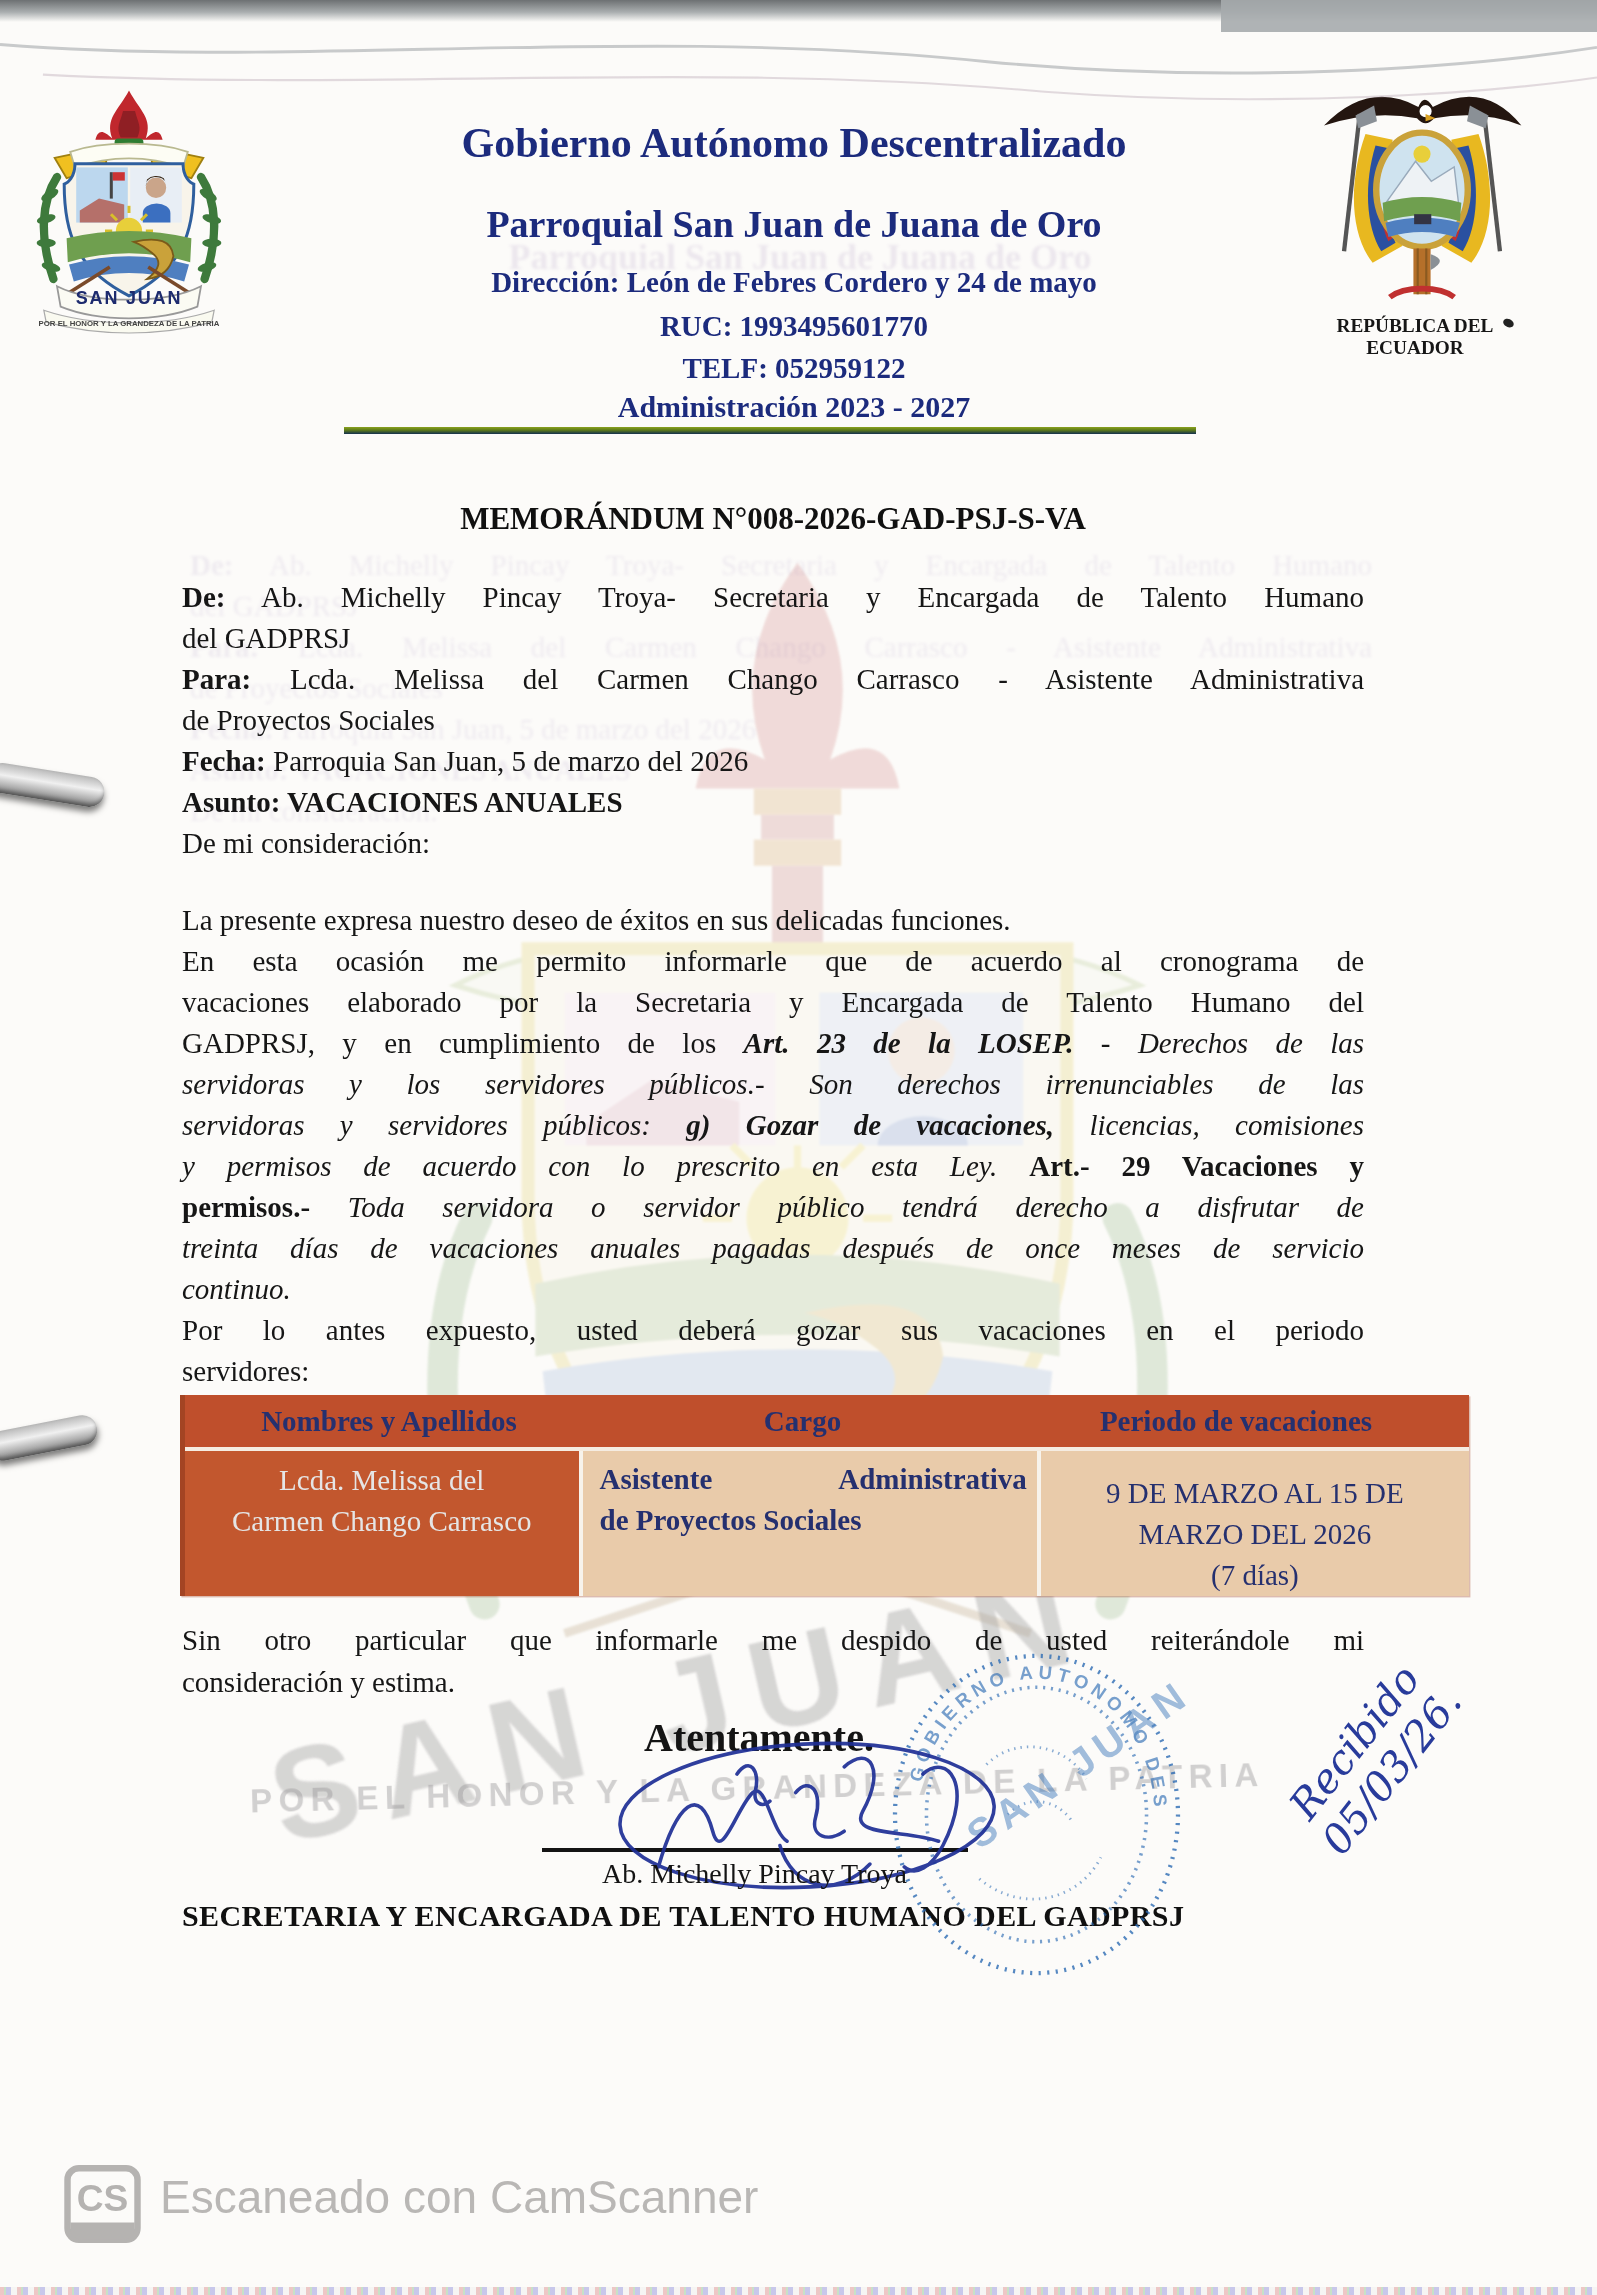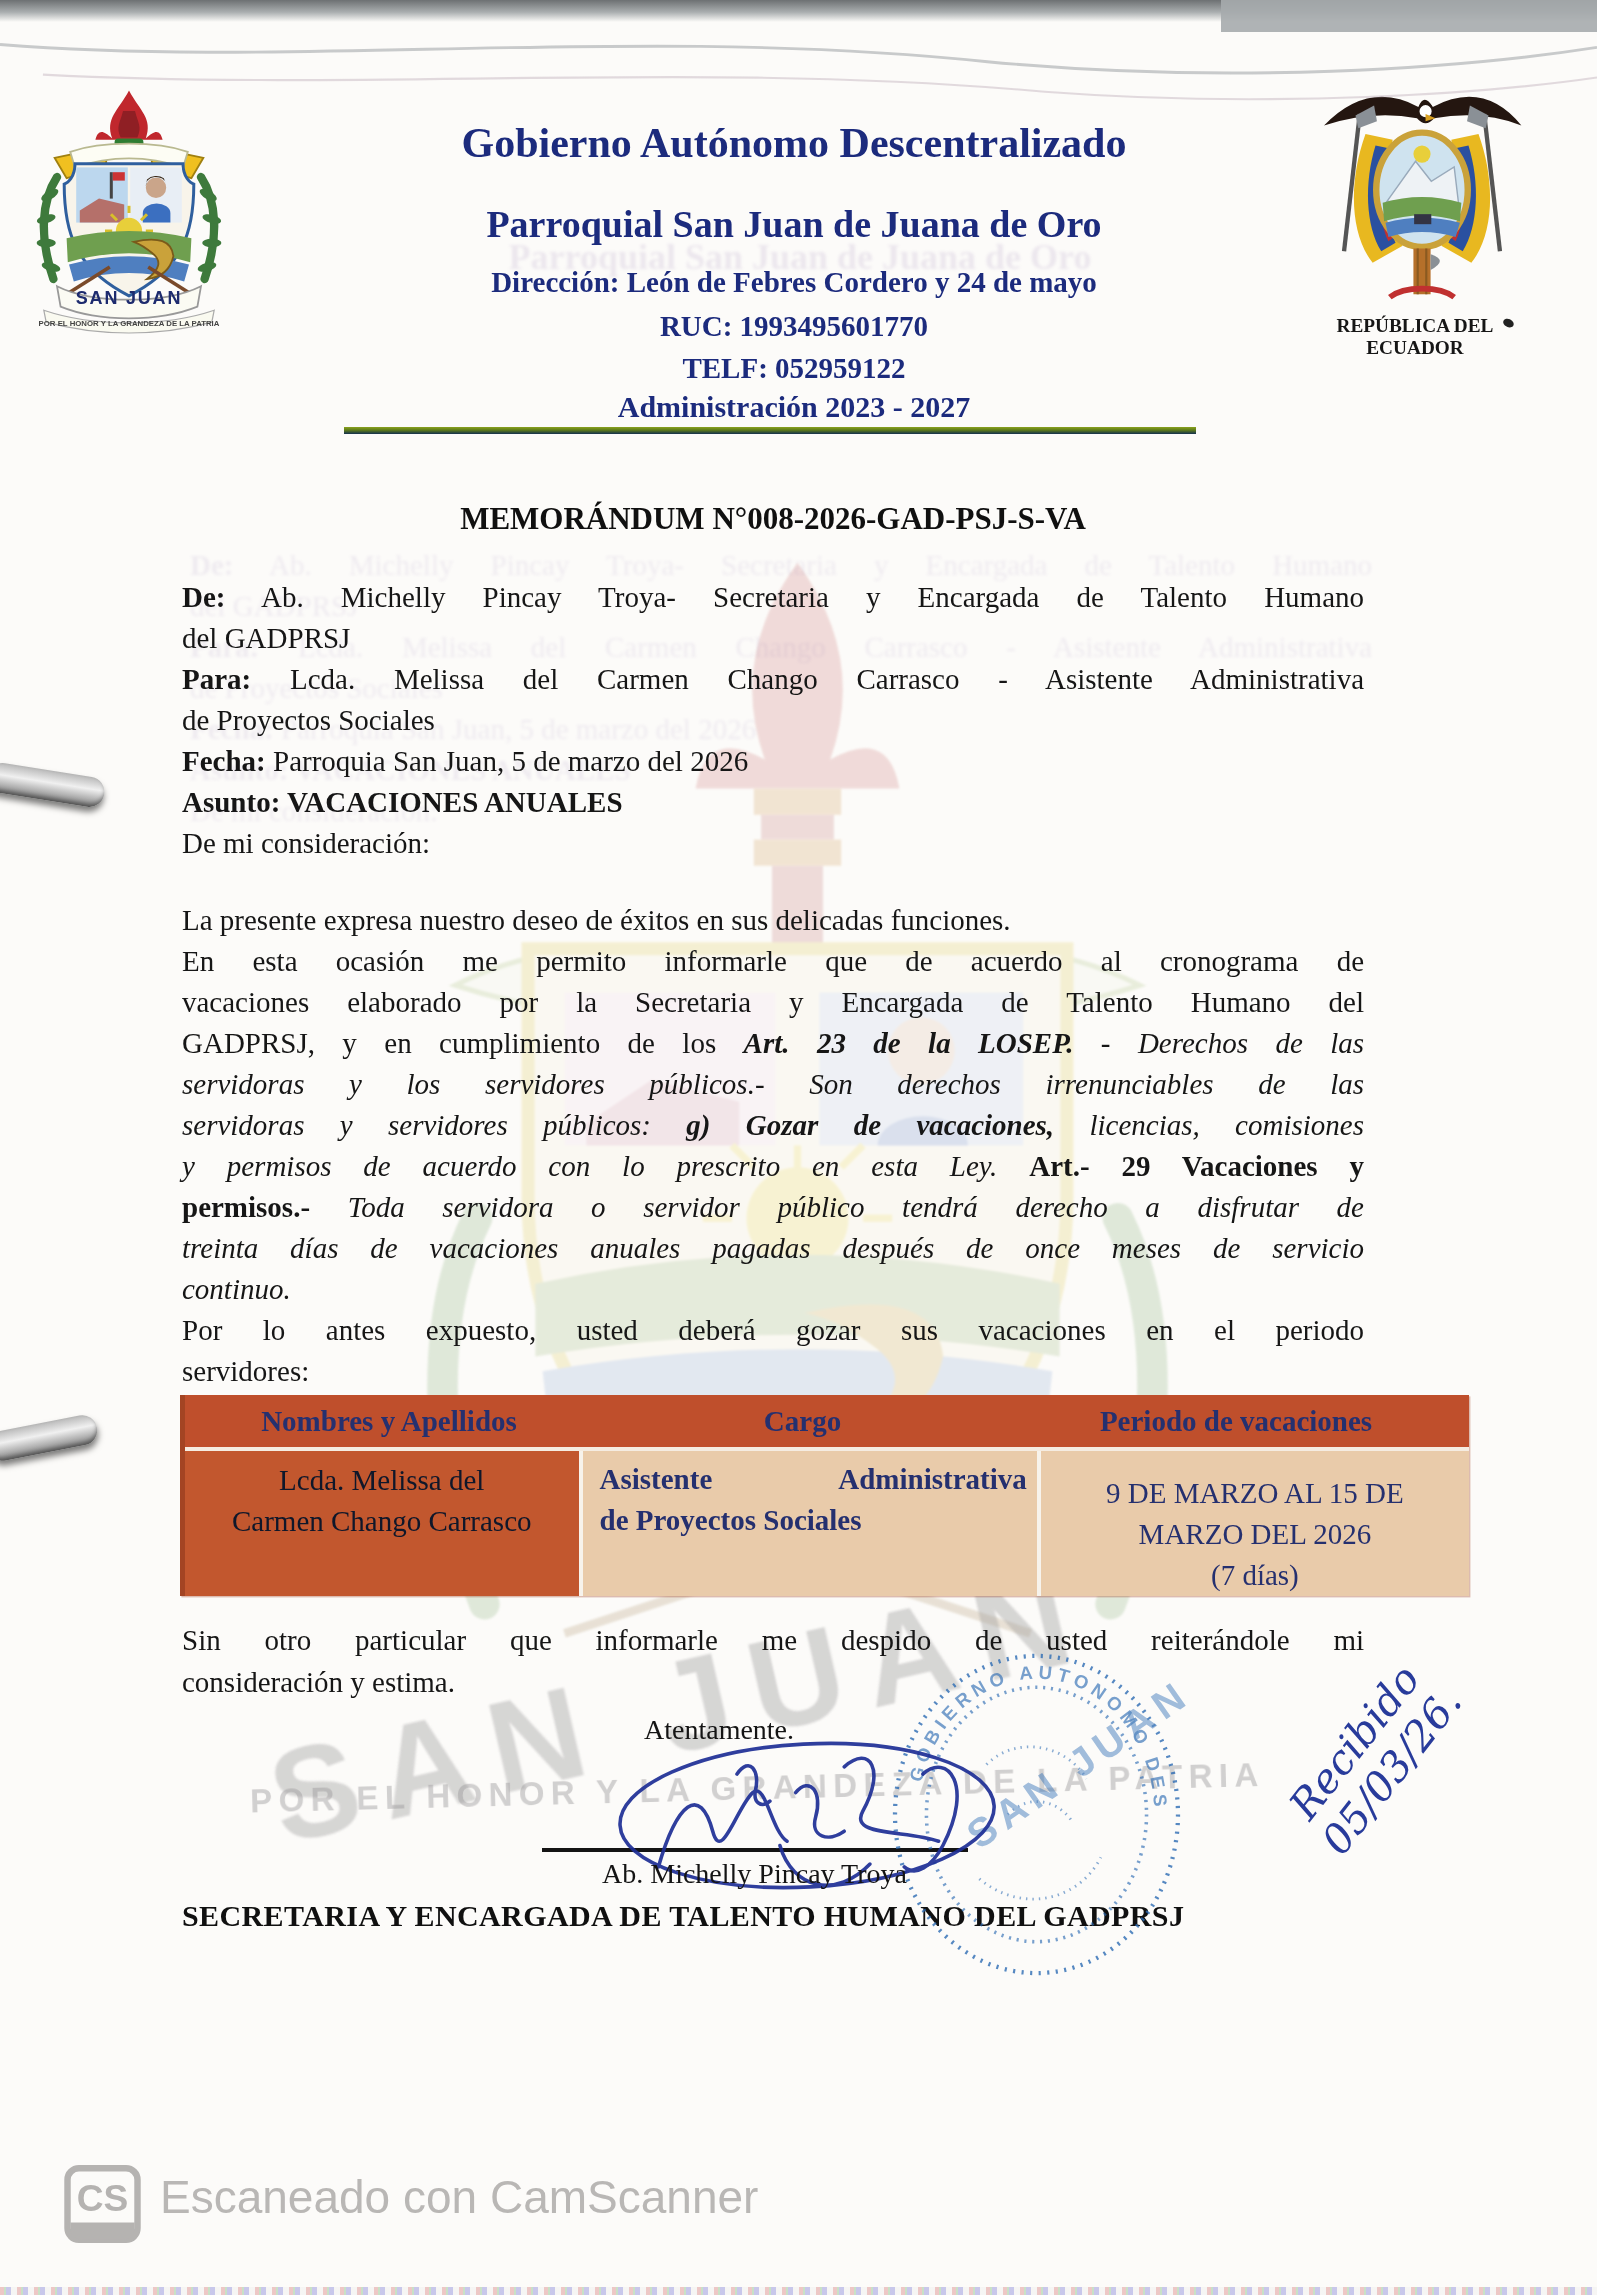--- a/index.html
+++ b/index.html
@@ -56,25 +56,25 @@
   .just{text-align:justify;text-align-last:justify;}
   .b{font-weight:700;} .i{font-style:italic;} .bi{font-weight:700;font-style:italic;}
   
   .vtable{position:absolute;left:180px;top:1395px;width:1284px;z-index:3;border-left:5.7px solid #a34423;
           box-shadow:1.4px 1.4px 0 rgba(160,70,40,.35);}
   .thead{display:flex;height:52px;background:#bf4f2c;border-bottom:4.3px solid #f5ece1;}
   .th{display:flex;align-items:center;justify-content:center;color:#25306f;font-weight:700;font-size:29px;}
   .th1{width:408px;} .th2{width:419px;} .th3{width:448px;}
   .trow{display:flex;height:145px;}
   .td{font-size:29px;color:#25306f;}
-  .td1{width:408px;background:#c2572e;color:#0f172a;text-align:center;line-height:40px;padding-top:8.6px;box-sizing:border-box;}
+  .td1{width:408px;background:#c2572e;color:#e5e5e5;text-align:center;line-height:40px;padding-top:8.6px;box-sizing:border-box;}
   .td2{width:474px;background:#e9cbaa;border-left:4.3px solid #f7f3ec;line-height:41px;padding:8px 10px 0 17px;box-sizing:border-box;font-weight:bold;}
   .td3{width:448px;background:#e9cbaa;border-left:4.3px solid #f7f3ec;text-align:center;line-height:41px;padding-top:22px;box-sizing:border-box;}
   
-  .salutation{position:absolute;left:644px;top:1714px;z-index:3;font-size:28px;font-weight:400;color:#141414;}
+  .salutation{position:absolute;left:644px;top:1714px;z-index:3;font-size:40px;font-weight:700;color:#141414;}
   .sig-svg{position:absolute;left:608px;top:1724px;z-index:5;}
   .sig-line{position:absolute;left:542px;top:1848px;width:426px;height:3.6px;background:#141414;z-index:4;}
   .sig-name{position:absolute;left:540px;top:1858px;width:429px;text-align:center;z-index:5;font-size:28px;color:#141414;}
   .sig-role{position:absolute;left:182px;top:1899px;width:1182px;text-align:left;z-index:3;
       font-size:30px;font-weight:700;letter-spacing:0.4px;color:#101010;}
   .stamp{position:absolute;left:879px;top:1643px;z-index:4;opacity:.8;}
   .received{position:absolute;left:1275px;top:1710px;z-index:5;transform:rotate(-52deg);
       color:#283b9b;font-size:41px;font-style:italic;line-height:47px;text-align:center;
       font-family:"DejaVu Serif","Liberation Serif",serif;}
   

